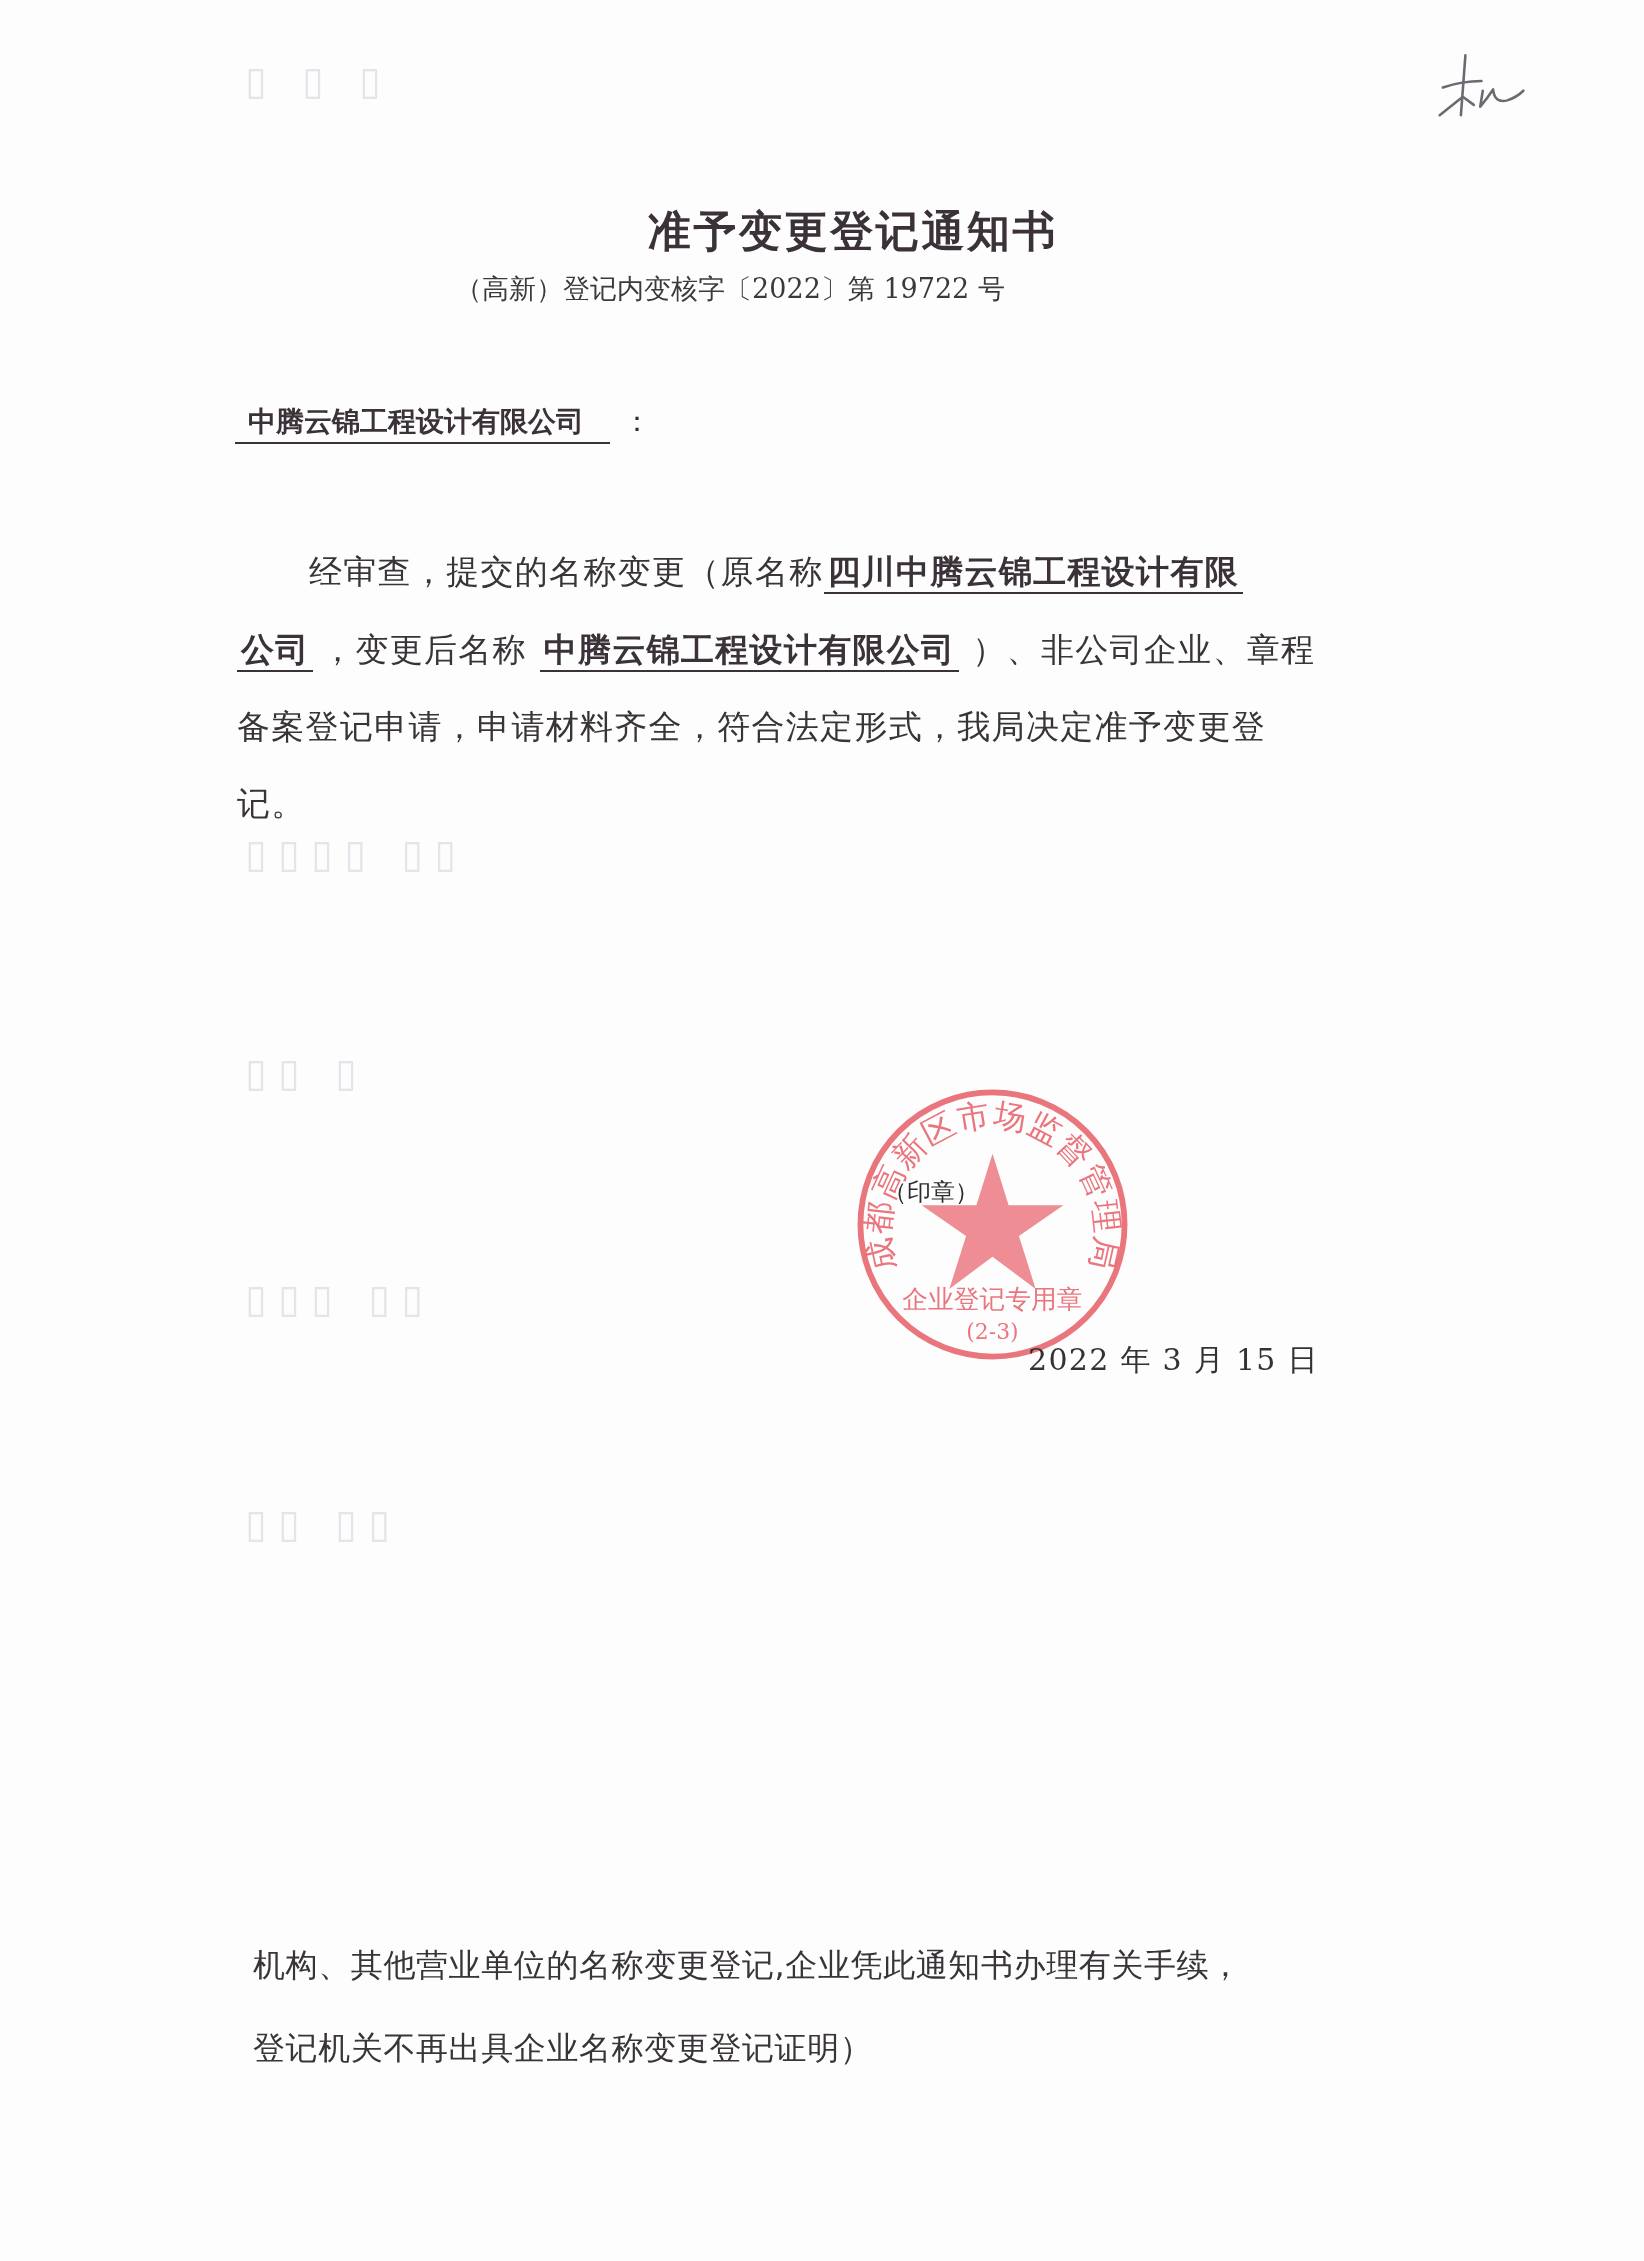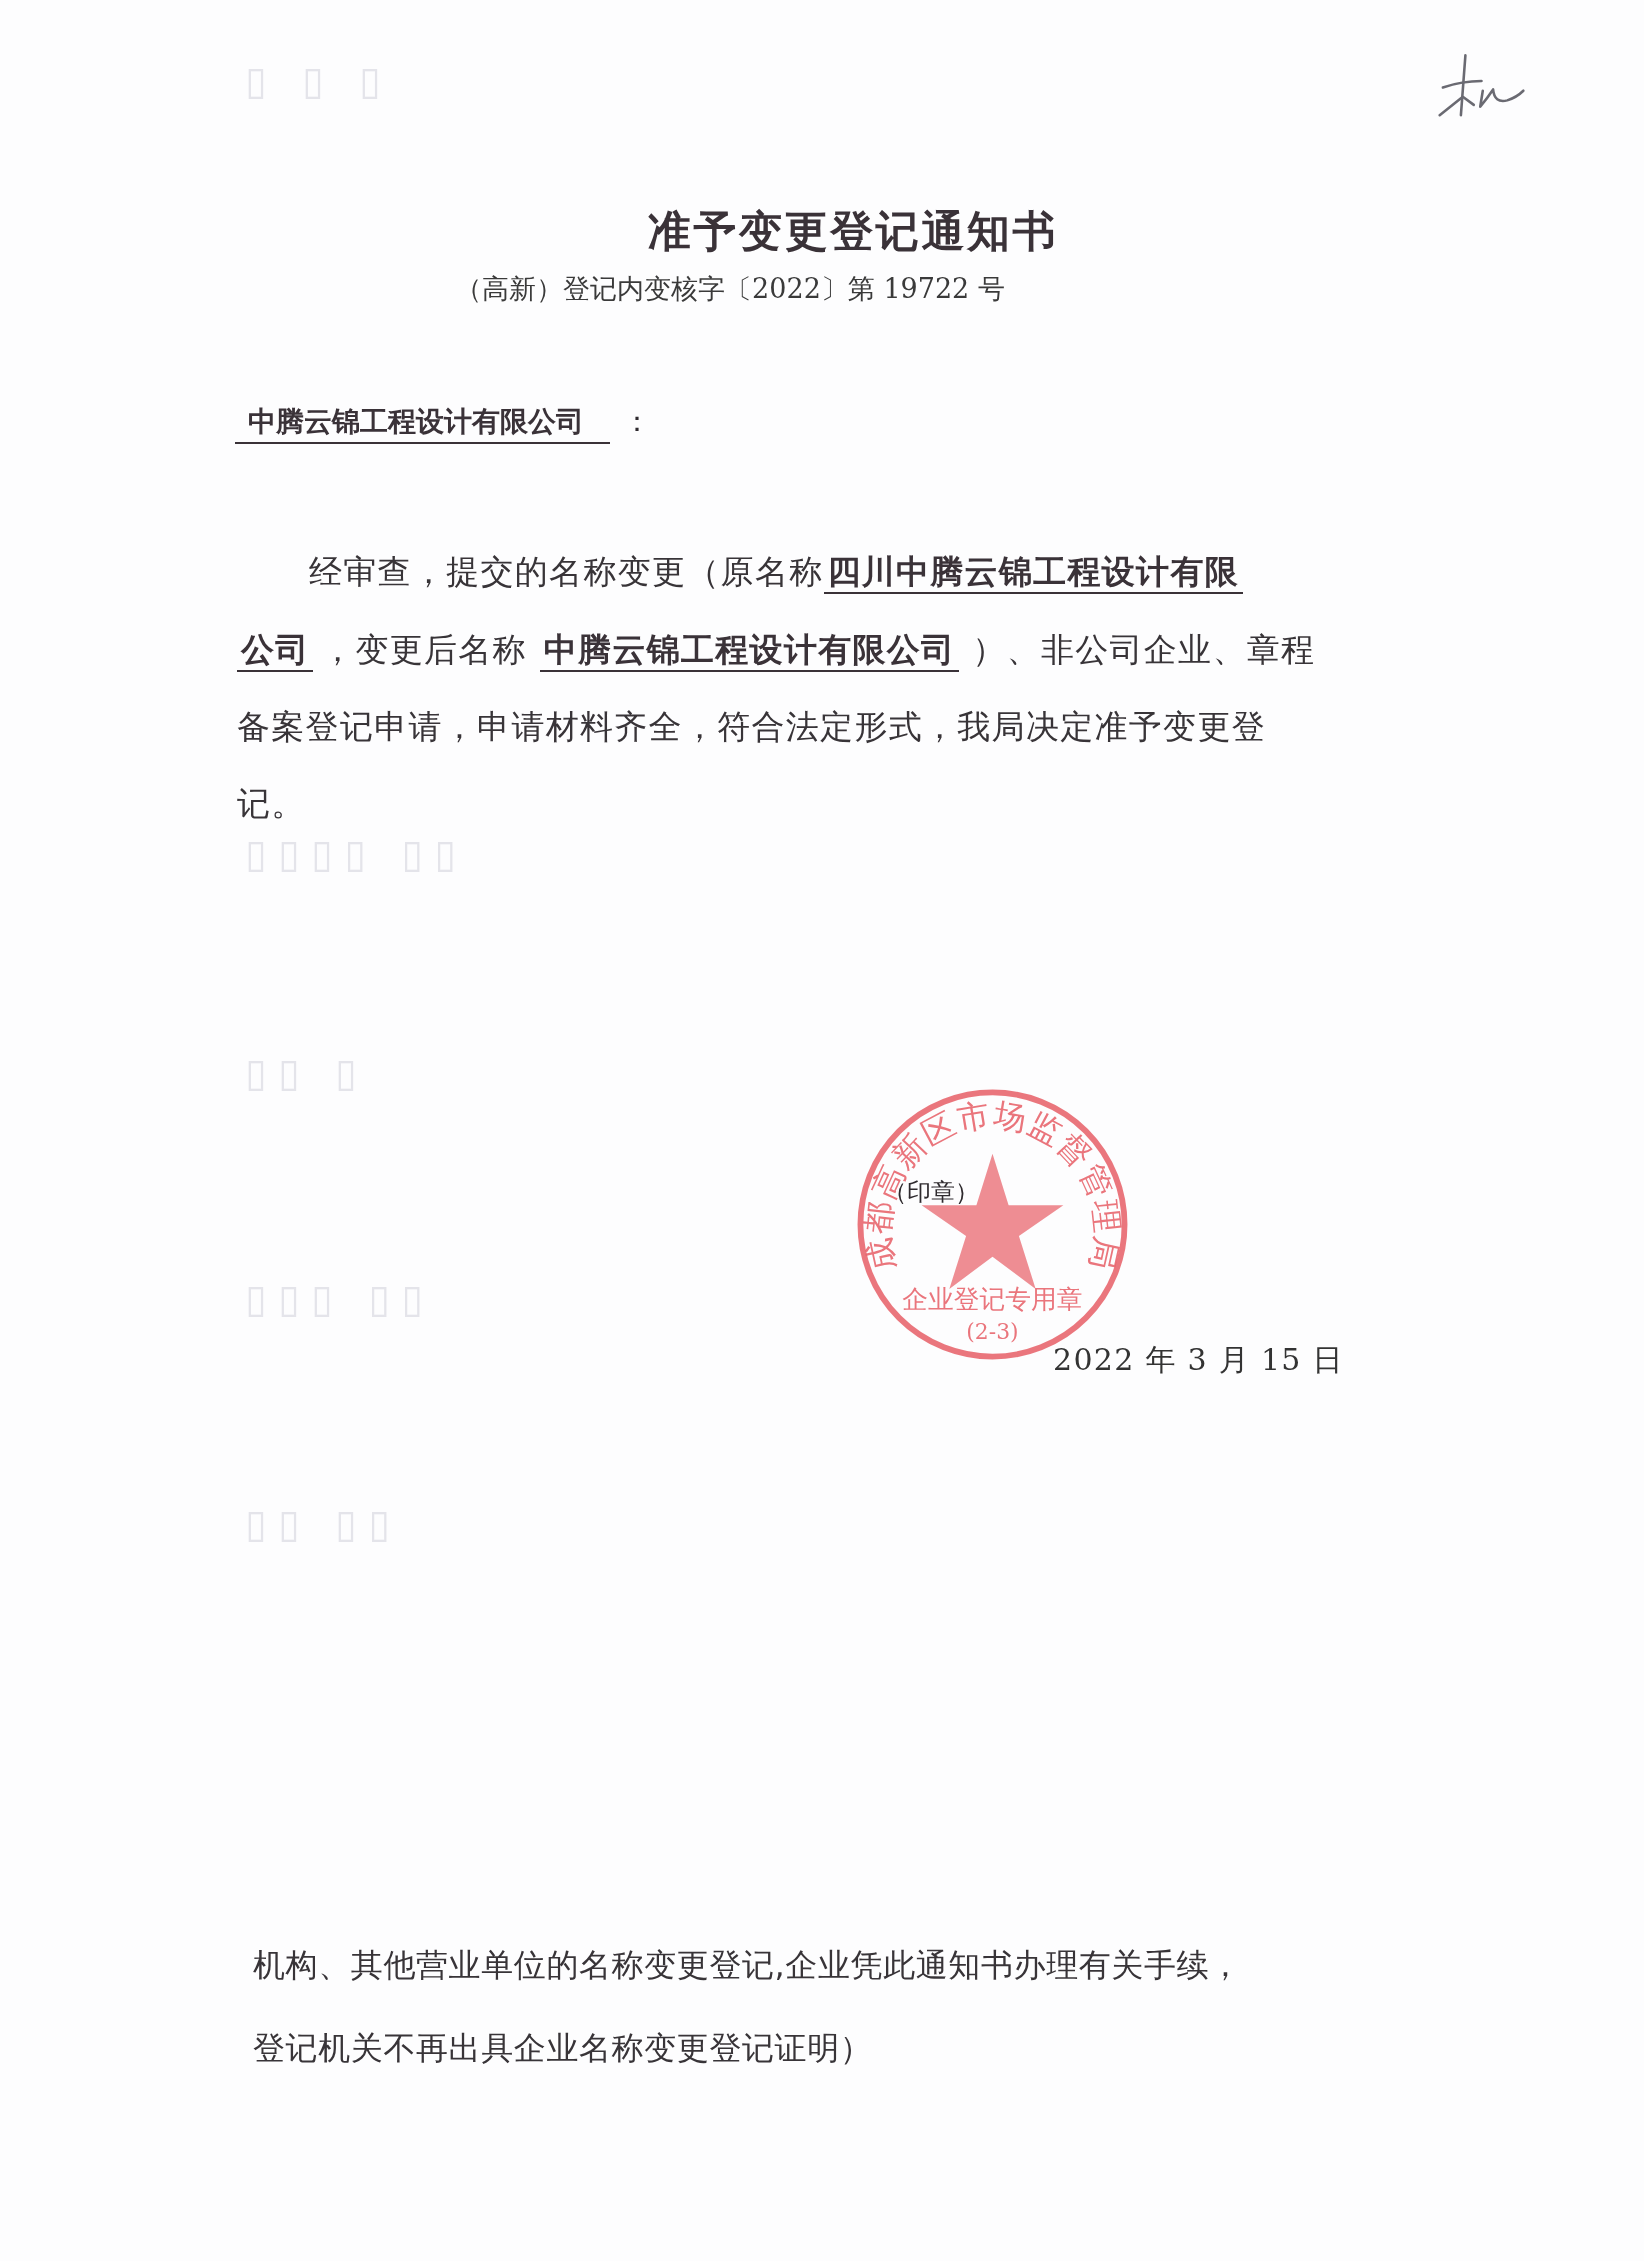--- a/index.html
+++ b/index.html
@@ -102,21 +102,21 @@
       position: absolute;
       left: 883px;
       top: 1176px;
       font-size: 24px;
       font-family: "DejaVu Sans", sans-serif;
       color: #2e2a2e;
       white-space: nowrap;
     }
     .date {
       position: absolute;
-      left: 1053px;
+      left: 1028px;
       top: 1340px;
       font-size: 30px;
       color: #333;
       white-space: nowrap;
       letter-spacing: 1.3px;
     }
     .note-line {
       position: absolute;
       font-size: 32px;
       font-family: "DejaVu Sans", sans-serif;

